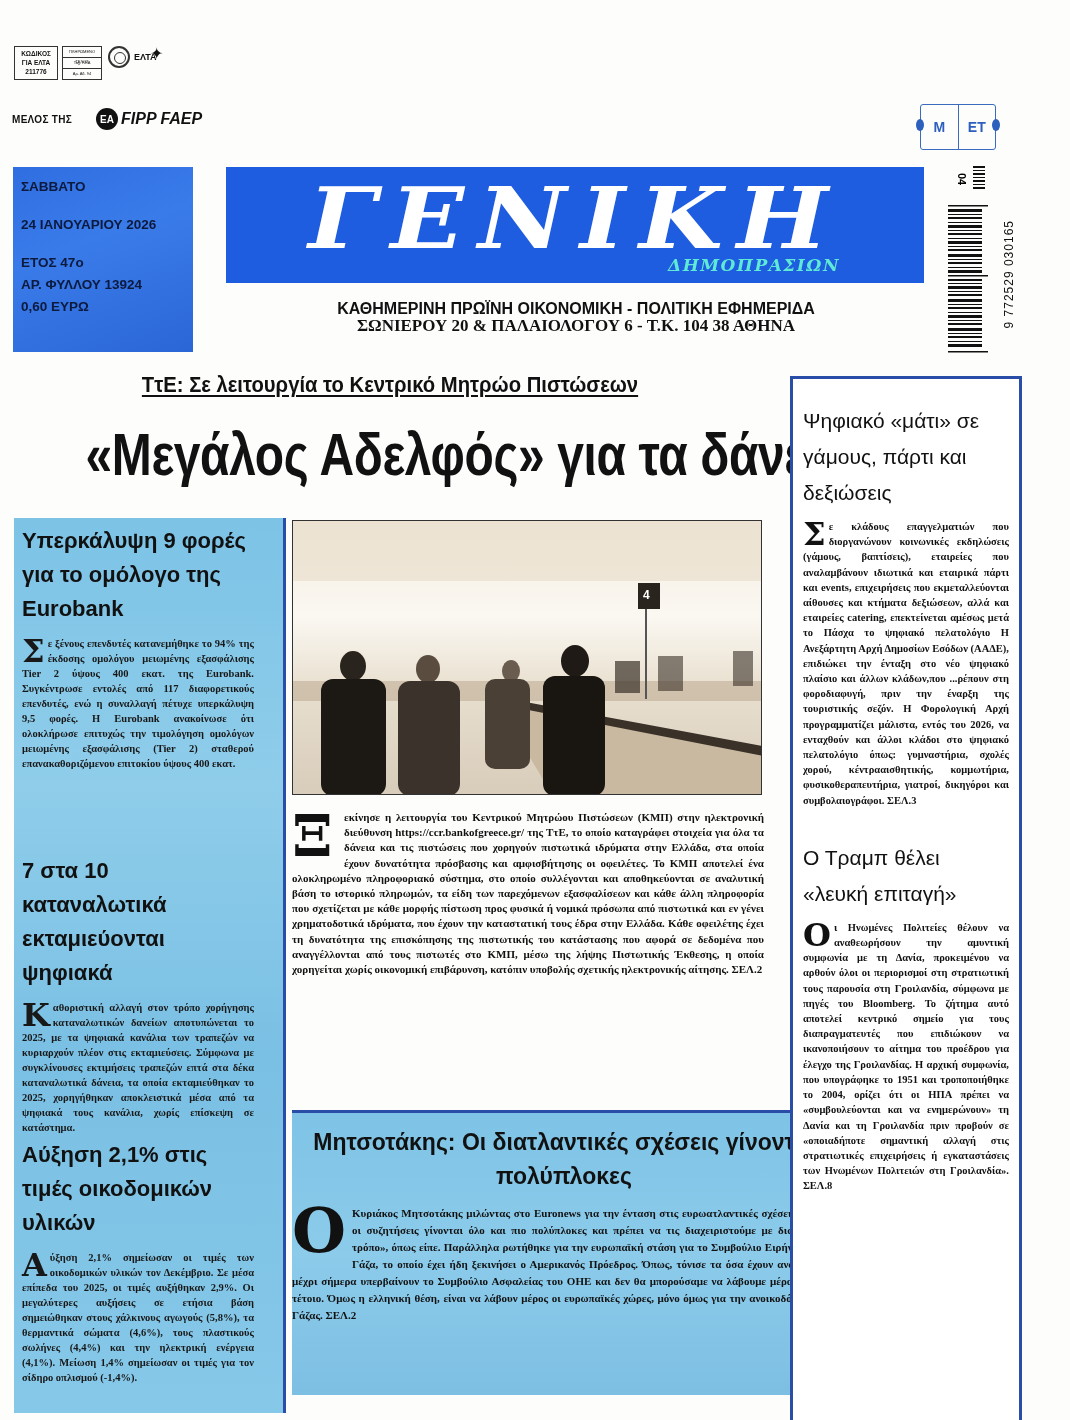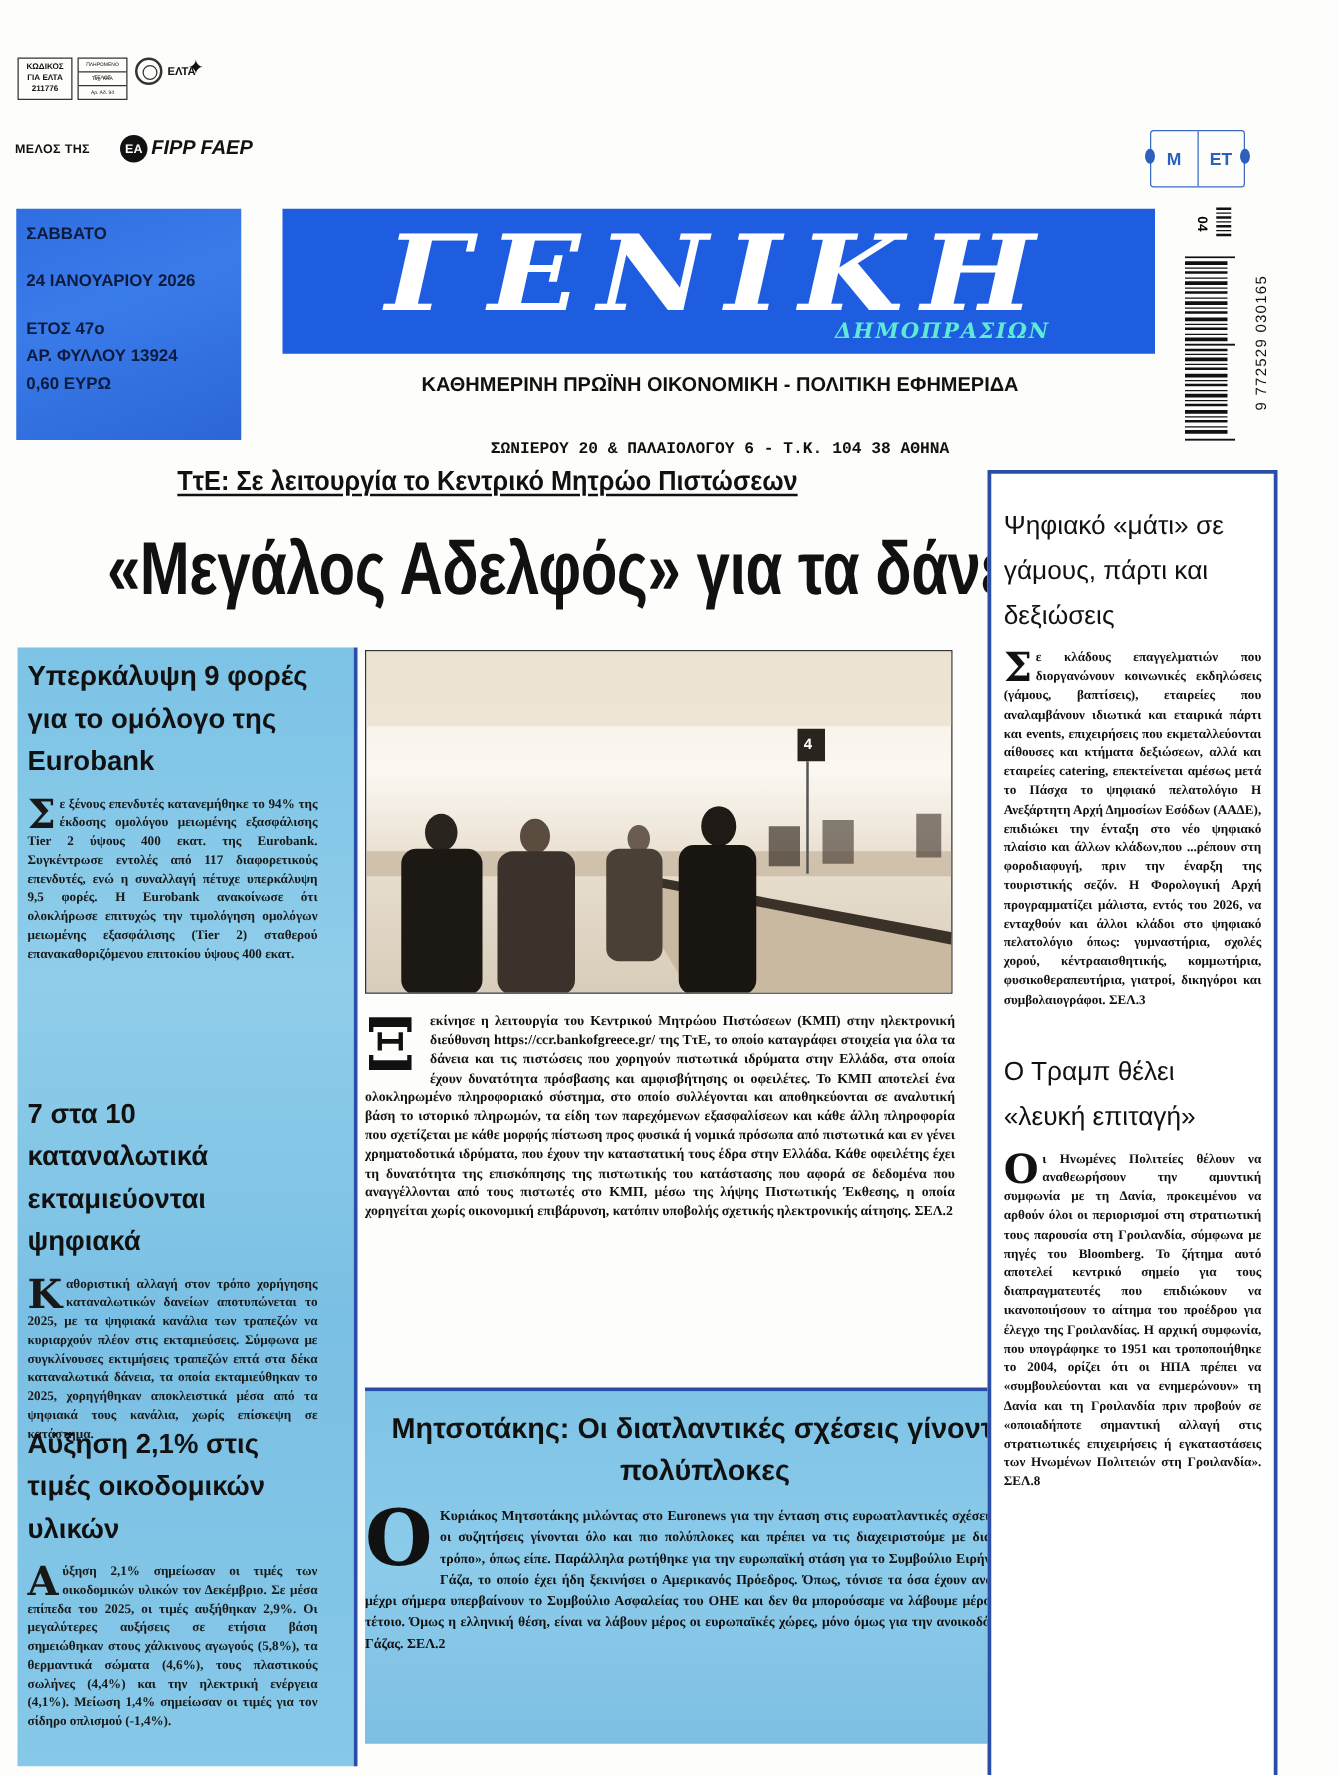--- a/index.html
+++ b/index.html
@@ -36,21 +36,21 @@
   
   .date-box { left: 13px; top: 167px; width: 180px; height: 185px; background: linear-gradient(160deg, #2f6ee0 0%, #3a7bea 40%, #2b66d6 100%); padding: 12px 8px; font-family: "Liberation Sans", sans-serif; font-size: 13.5px; font-weight: bold; color: #0c1a3d; }
   .date-box div { height: 22px; }
   .date-box .gap { height: 16px; }
 
   
   .masthead { left: 226px; top: 167px; width: 698px; height: 116px; background: #1f5de0; }
   .masthead-title { left: 0; top: 2px; width: 100%; text-align: center; font-family: "DejaVu Serif", serif; font-weight: bold; font-style: italic; font-size: 84px; letter-spacing: 12px; color: #fff; transform: scaleX(1.15); }
   .masthead-sub { right: 84px; top: 88px; font-family: "DejaVu Serif", serif; font-weight: bold; font-style: italic; font-size: 17px; letter-spacing: 1.5px; color: #5eead4; }
   .tagline { left: 226px; top: 300px; width: 700px; text-align: center; font-family: "Liberation Sans", sans-serif; font-size: 16px; font-weight: bold; }
-  .address { left: 226px; top: 351px; width: 700px; text-align: center; font-family: Liberation Mono, monospace; font-size: 13px; font-weight: bold; }
+  .address { left: 226px; top: 316px; width: 700px; text-align: center; font-family: Liberation Serif, serif; font-size: 17px; font-weight: bold; }
 
   
   .kicker { left: 40px; top: 372px; width: 700px; text-align: center; font-family: "Liberation Sans", sans-serif; font-size: 22px; font-weight: bold; text-decoration: underline; text-underline-offset: 3px; transform: scaleX(0.92); }
   .headline { left: 10px; top: 420px; width: 755px; text-align: center; font-family: "Liberation Sans", sans-serif; font-size: 60px; font-weight: bold; transform: scaleX(0.8); letter-spacing: -0.5px; white-space: nowrap; }
 
   
   .left-col { left: 14px; top: 518px; width: 272px; height: 895px; background: linear-gradient(180deg, #7cc3e6 0%, #8fcdea 30%, #7ac0e4 60%, #86c8e8 100%); border-right: 3px solid #2a4ea8; }
   .story { position: absolute; left: 8px; width: 232px; }
   .story h3 { font-family: "Liberation Sans", sans-serif; font-weight: bold; font-size: 22px; line-height: 34px; color: #111; transform-origin: left; }
   .story p { font-family: "Liberation Serif", serif; font-weight: bold; font-size: 10.5px; line-height: 15px; text-align: justify; margin-top: 10px; color: #181818; }
@@ -172,21 +172,21 @@
 <div class="abs address">ΣΩΝΙΕΡΟΥ 20 &amp; ΠΑΛΑΙΟΛΟΓΟΥ  6 - Τ.Κ. 104 38 ΑΘΗΝΑ</div>
 
 <div class="abs kicker">ΤτΕ: Σε λειτουργία το Κεντρικό Μητρώο Πιστώσεων</div>
 <div class="abs headline">«Μεγάλος Αδελφός» για τα δάνεια</div>
 
 <div class="abs left-col">
   <div class="story" style="top:6px">
     <h3>Υπερκάλυψη 9 φορές για το ομόλογο της Eurobank</h3>
     <p><span class="dropcap">Σ</span><span>ε ξένους επενδυτές κατανεμήθηκε το 94% της έκδοσης ομολόγου μειωμένης εξασφάλισης Tier 2 ύψους 400 εκατ. της Eurobank. Συγκέντρωσε εντολές από 117 διαφορετικούς επενδυτές, ενώ η συναλλαγή πέτυχε υπερκάλυψη 9,5 φορές. Η Eurobank ανακοίνωσε ότι ολοκλήρωσε επιτυχώς την τιμολόγηση ομολόγων μειωμένης εξασφάλισης (Tier 2) σταθερού επανακαθοριζόμενου επιτοκίου ύψους 400 εκατ.</span></p>
   </div>
-  <div class="story" style="top:356px">
+  <div class="story" style="top:336px">
     <h3>7 στα 10 καταναλωτικά εκταμιεύονται ψηφιακά</h3>
     <p><span class="dropcap">Κ</span><span>αθοριστική αλλαγή στον τρόπο χορήγησης καταναλωτικών δανείων αποτυπώνεται το 2025, με τα ψηφιακά κανάλια των τραπεζών να κυριαρχούν πλέον στις εκταμιεύσεις. Σύμφωνα με συγκλίνουσες εκτιμήσεις τραπεζών επτά στα δέκα καταναλωτικά δάνεια, τα οποία εκταμιεύθηκαν το 2025, χορηγήθηκαν αποκλειστικά μέσα από τα ψηφιακά τους κανάλια, χωρίς επίσκεψη σε κατάστημα.</span></p>
   </div>
   <div class="story" style="top:620px">
     <h3>Αύξηση 2,1% στις τιμές οικοδομικών υλικών</h3>
     <p><span class="dropcap">Α</span><span>ύξηση 2,1% σημείωσαν οι τιμές των οικοδομικών υλικών τον Δεκέμβριο. Σε μέσα επίπεδα του 2025, οι τιμές αυξήθηκαν 2,9%. Οι μεγαλύτερες αυξήσεις σε ετήσια βάση σημειώθηκαν στους χάλκινους αγωγούς (5,8%), τα θερμαντικά σώματα (4,6%), τους πλαστικούς σωλήνες (4,4%) και την ηλεκτρική ενέργεια (4,1%).  Μείωση 1,4% σημείωσαν οι τιμές για τον σίδηρο οπλισμού (-1,4%).</span></p>
   </div>
 </div>
 
 <div class="abs photo">

